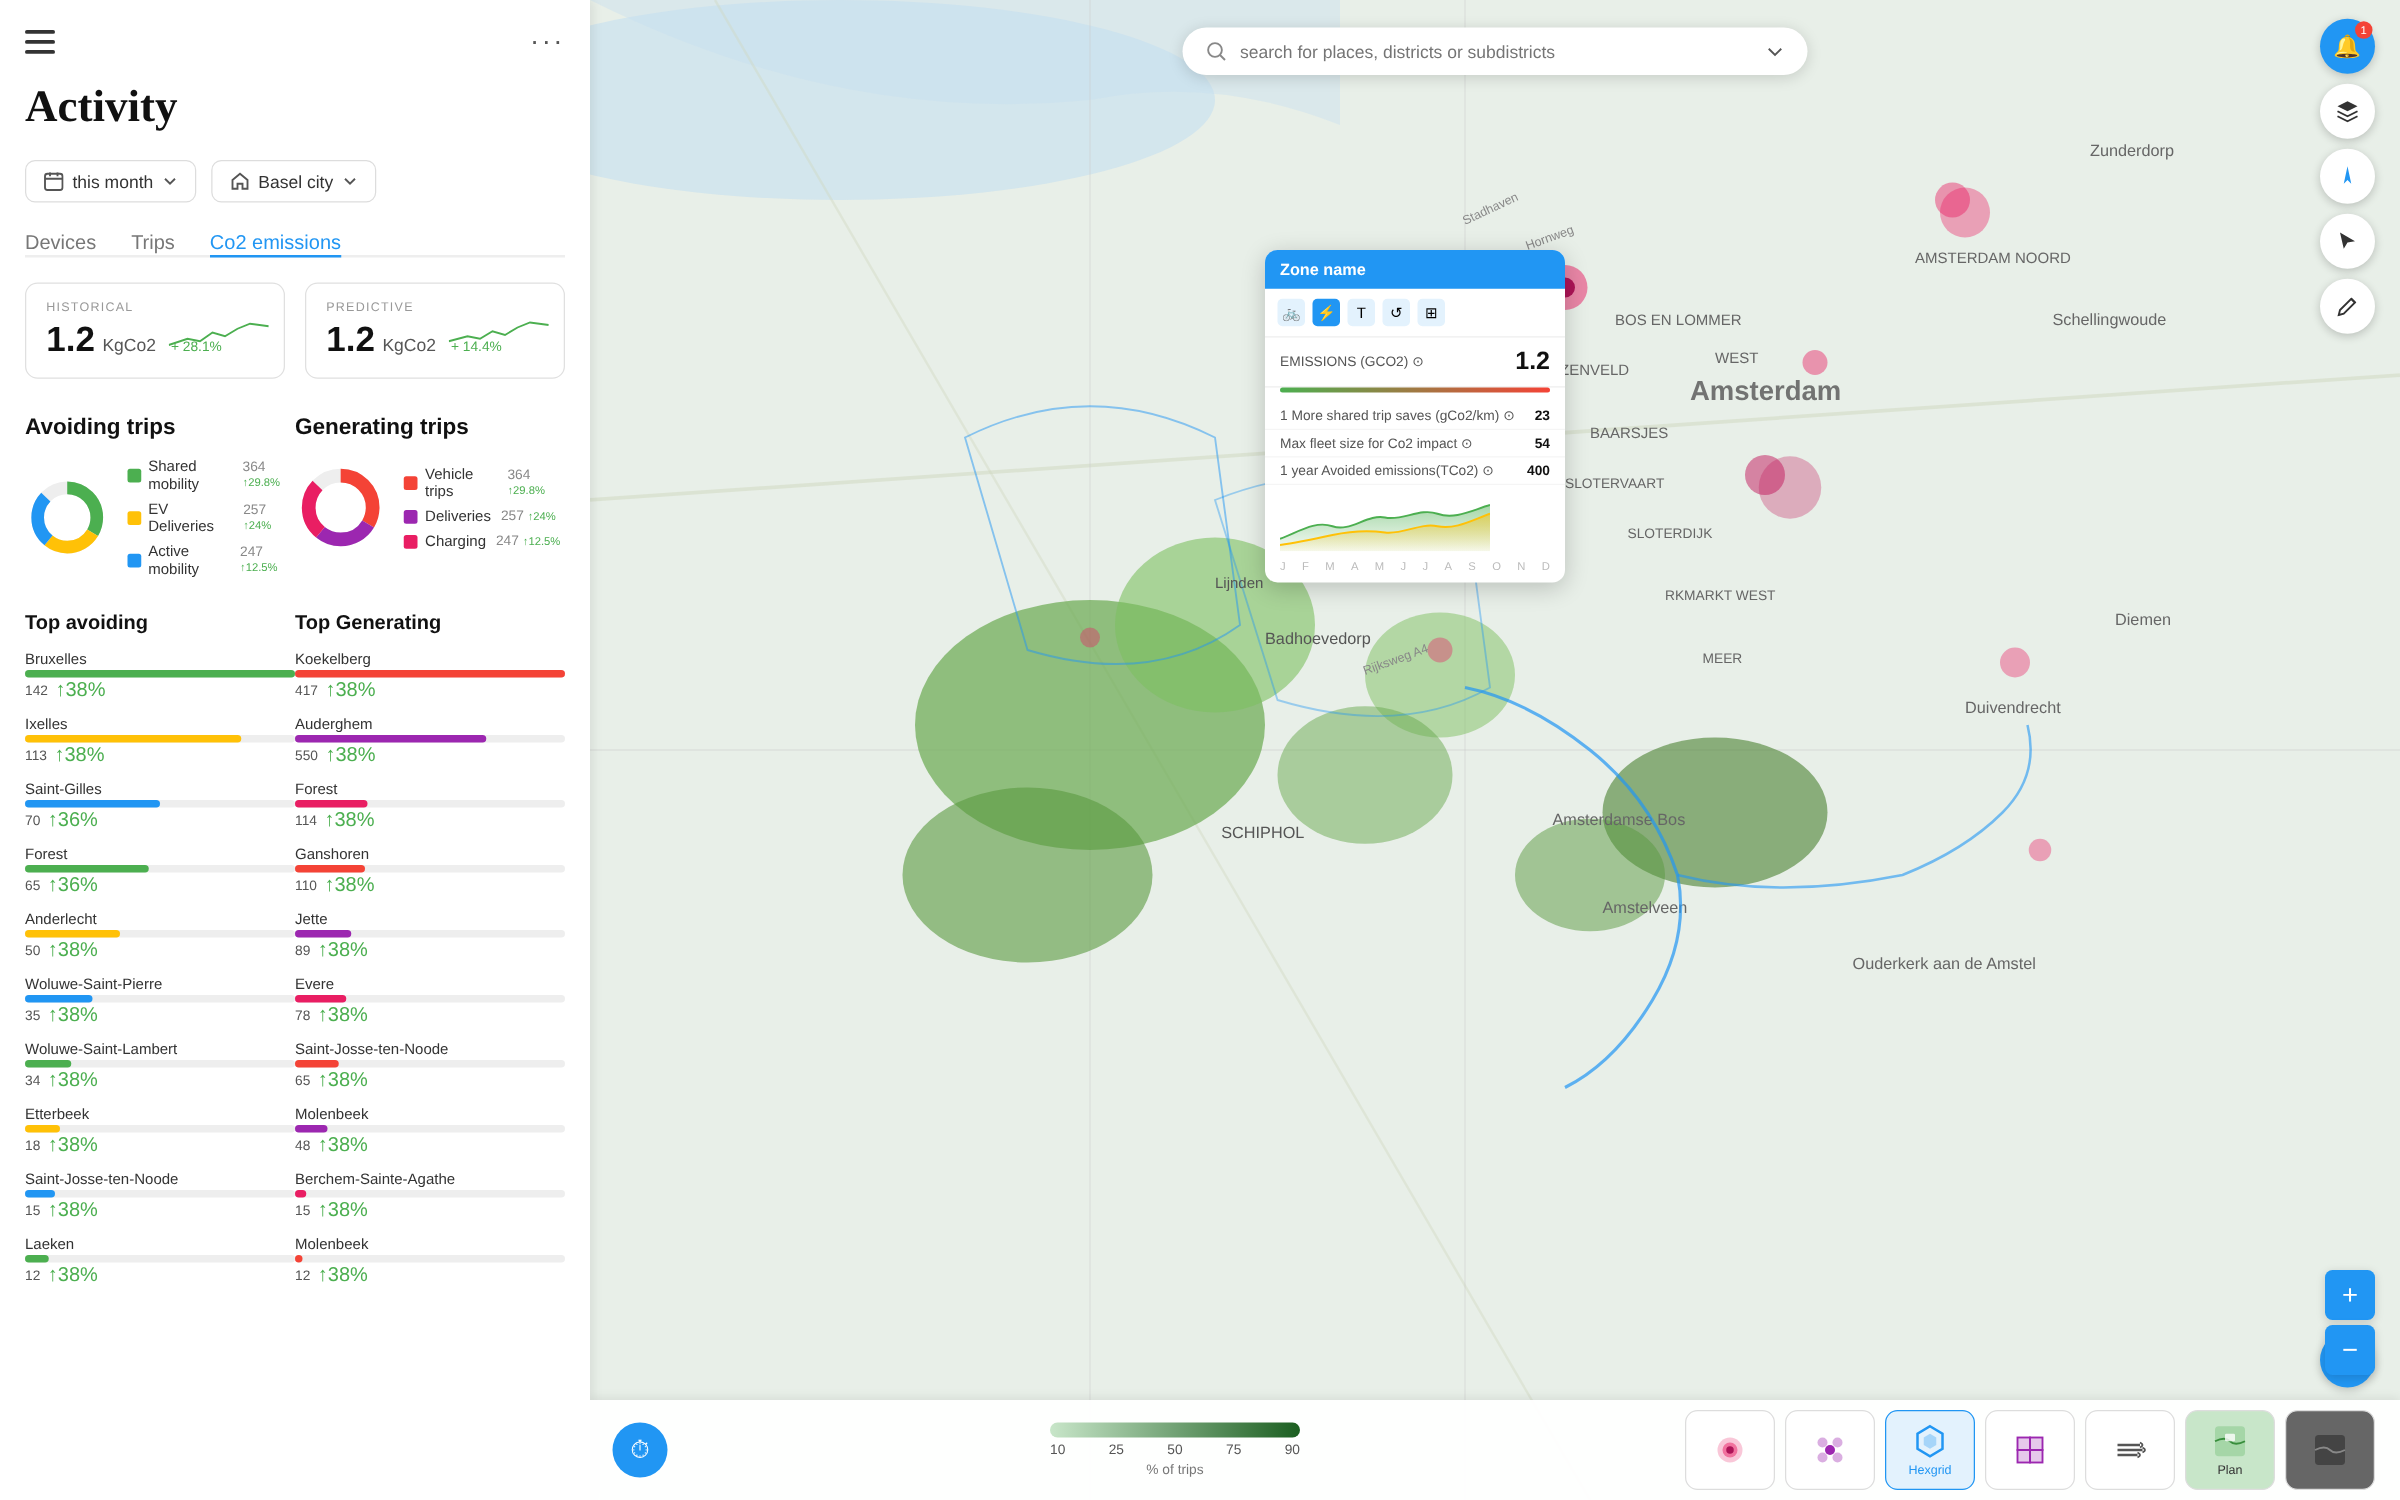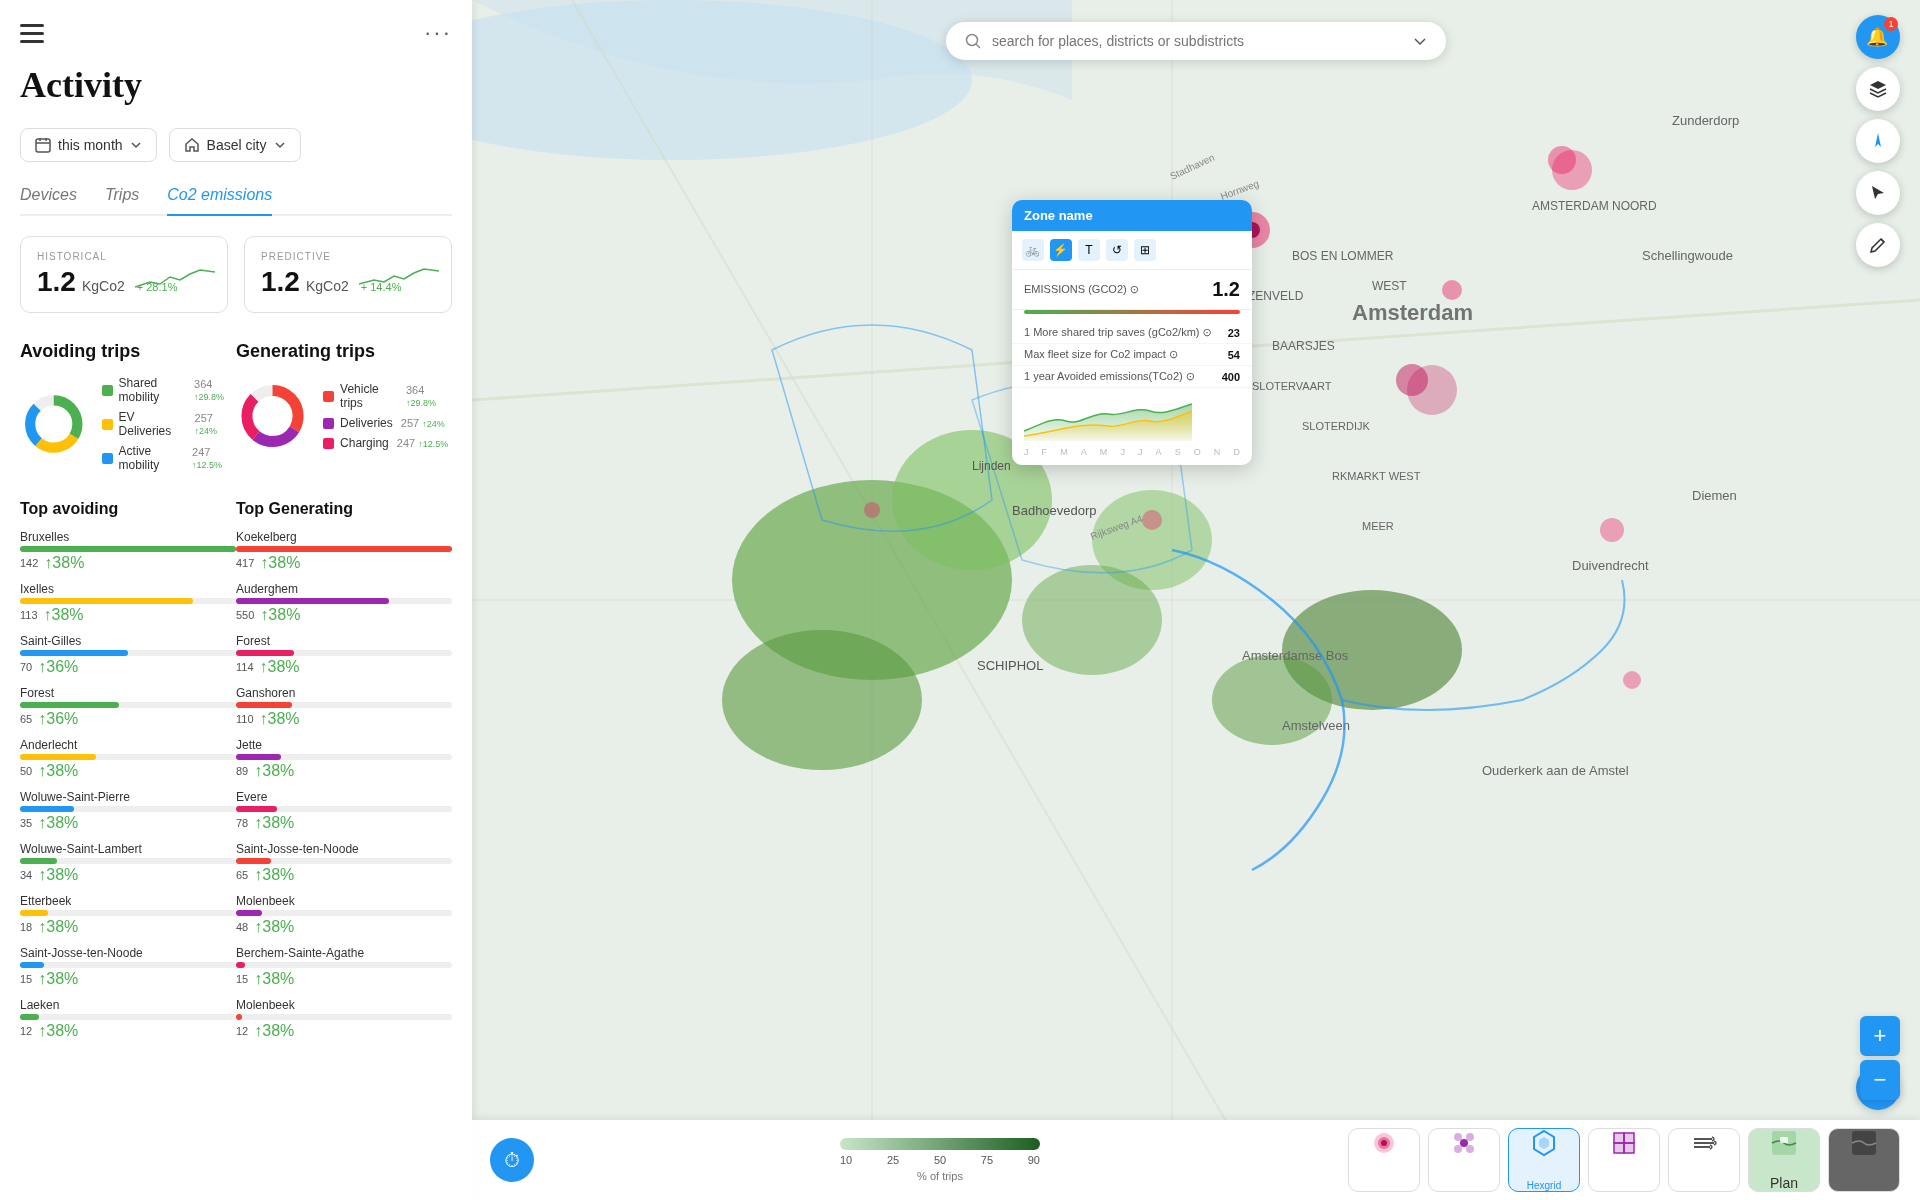--- a/index.html
+++ b/index.html
@@ -51,25 +51,23 @@
     .tabs-row {
       display: flex;
       gap: 28px;
       border-bottom: 2px solid #eee;
       margin-bottom: 20px;
     }
     .tab {
       font-size: 16px;
       font-weight: 500;
       color: #777;
-      padding-bottom: 10px;
       cursor: pointer;
       border-bottom: 2px solid transparent;
       margin-bottom: -2px;
-      font-style: italic;
     }
     .tab.active { color: #2196f3; border-bottom: 2px solid #2196f3; }
 
     
     .kpi-row { display: flex; gap: 16px; margin-bottom: 28px; }
     .kpi-card {
       flex: 1;
       border: 1.5px solid #e0e0e0;
       border-radius: 10px;
       padding: 14px 16px;
@@ -275,21 +273,21 @@
     .layer-btns {
       display: flex;
       gap: 8px;
       padding: 0 20px;
       align-items: center;
     }
     .layer-btn {
       display: flex;
       flex-direction: column;
       align-items: center;
-      justify-content: space-between;
+      justify-content: center;
       gap: 4px;
       width: 72px;
       height: 64px;
       border-radius: 10px;
       border: 1.5px solid #ddd;
       background: #fff;
       cursor: pointer;
       font-size: 10px;
       color: #555;
     }
@@ -933,21 +931,21 @@
           <path d="M20,16 Q24,18 20,20" fill="none" stroke="#555" stroke-width="1.5"></path>
         </svg>
       </button>
 
       <button class="layer-btn" style="background:#c8e6c9;">
         <svg width="28" height="28" viewBox="0 0 28 28">
           <rect x="2" y="2" width="24" height="24" rx="3" fill="#a5d6a7"></rect>
           <path d="M2,14 Q10,10 14,14 Q18,18 26,14" fill="none" stroke="#388e3c" stroke-width="1.5"></path>
           <rect x="10" y="8" width="8" height="6" rx="1" fill="#fff" opacity="0.8"></rect>
         </svg>
-        <span style="font-size:14px;color:#333;">Plan</span>
+        <span style="font-size:10px;color:#333;">Plan</span>
       </button>
 
       <button class="layer-btn" style="background:#666;color:#fff;">
         <svg width="28" height="28" viewBox="0 0 28 28">
           <rect x="2" y="2" width="24" height="24" rx="3" fill="#444"></rect>
           <path d="M2,14 Q10,10 14,14 Q18,18 26,14" fill="none" stroke="#888" stroke-width="1.5"></path>
         </svg>
       </button>
     </div>
   </div>

